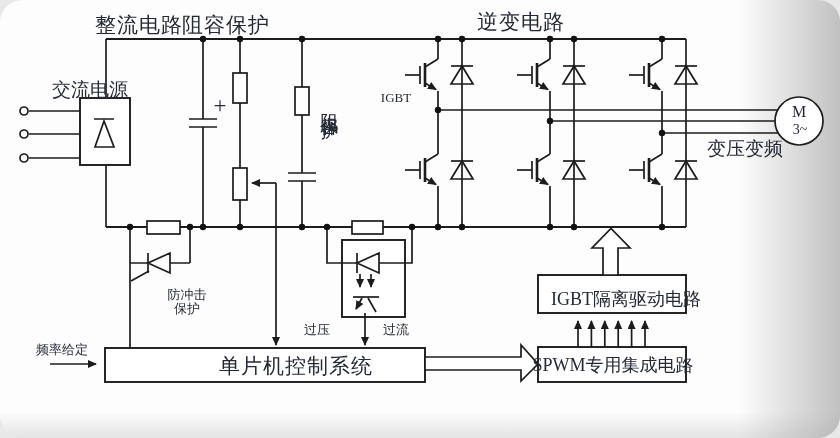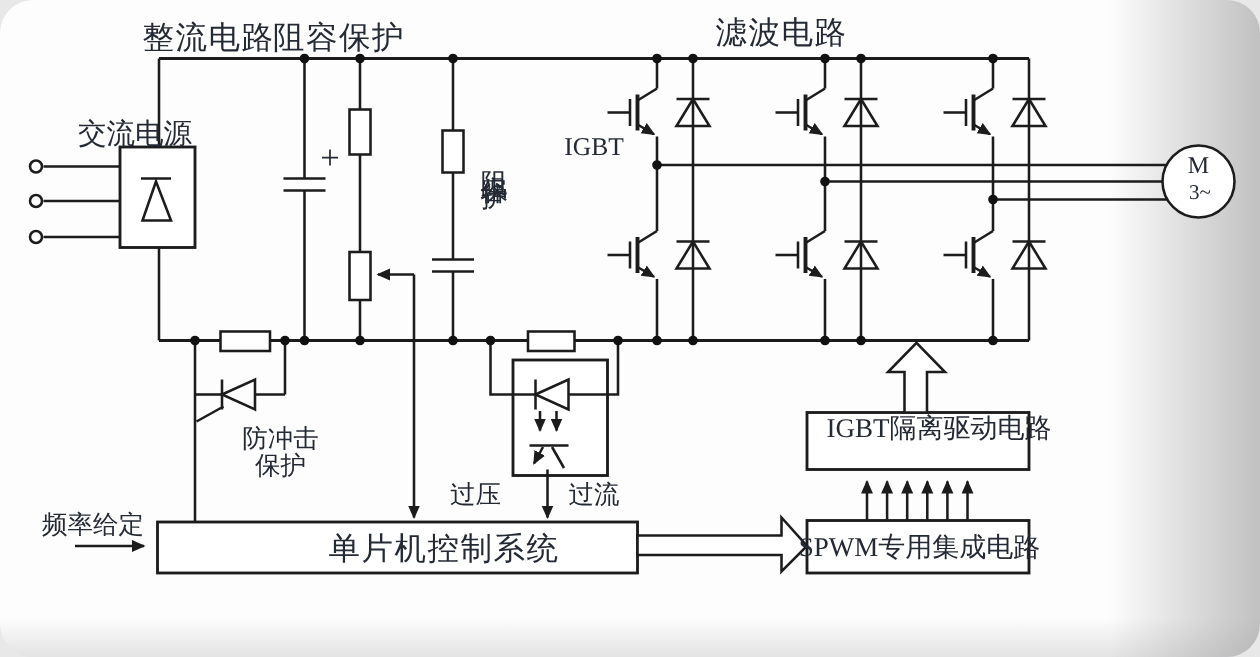--- a/index.html
+++ b/index.html
@@ -26,21 +26,21 @@
     position:absolute;
     transform:translate(-50%,-50%);
     white-space:pre-line;
     text-align:center;
     line-height:1.05;
     color:#242a35;
   }
   .f21{font-size:21px;letter-spacing:1px;}
   .f19{font-size:19px;}
   .f18{font-size:18px;}
-  .f17{font-size:17px;}
+  .f17{font-size:13px;}
   .vert{writing-mode:vertical-rl;letter-spacing:2px;}
   .cap{font-family:"Liberation Sans","DejaVu Sans",sans-serif;font-weight:bold;font-size:25px;color:#171717;letter-spacing:1px;}
   .plus{font-size:23px;font-weight:400;}
   .motorM{font-size:16px;}
   .motor3{font-size:14px;}
 </style>
 </head>
 <body>
 
 <div class="page">
@@ -185,29 +185,30 @@
 
     <path class="dot" d="
       M203,39 h0 M240,39 h0 M302,39 h0 M438,39 h0 M462,39 h0 M550,39 h0 M574,39 h0 M662,39 h0
       M130,227 h0 M190,227 h0 M203,227 h0 M240,227 h0 M302,227 h0 M327,227 h0 M412,227 h0
       M438,227 h0 M462,227 h0 M550,227 h0 M574,227 h0 M662,227 h0
       M438,110 h0 M550,121 h0 M662,133 h0"></path>
   </svg>
 
   <div class="lbl f21" style="left:139px;top:25px;">整流电路</div>
   <div class="lbl f21" style="left:226px;top:25px;">阻容保护</div>
-  <div class="lbl f21" style="left:521px;top:22px;">滤波电路</div>
+  <div class="lbl f21" style="left:521px;top:22px;">逆变电路</div>
   <div class="lbl f19" style="left:50px;top:90px;margin-left:40px;">交流电源</div>
   <div class="lbl f18 vert" style="left:329px;top:104px;">阻容保护</div>
   <div class="lbl f17" style="left:396px;top:98px;">IGBT</div>
   <div class="lbl plus" style="left:220px;top:106px;">+</div>
   <div class="lbl motorM" style="left:799px;top:112px;">M</div>
   <div class="lbl motor3" style="left:800px;top:130px;">3~</div>
+  <div class="lbl f19" style="left:745px;top:149px;">变压变频</div>
   <div class="lbl f17" style="left:187px;top:302px;">防冲击
 保护</div>
   <div class="lbl f17" style="left:62px;top:350px;">频率给定</div>
   <div class="lbl f17" style="left:317px;top:330px;">过压</div>
   <div class="lbl f17" style="left:396px;top:330px;">过流</div>
   <div class="lbl f21" style="left:296px;top:366px;">单片机控制系统</div>
-  <div class="lbl f18" style="left:612px;top:286px;padding-left:28px;">IGBT隔离驱动电路</div>
+  <div class="lbl f18" style="left:612px;top:299px;padding-left:28px;">IGBT隔离驱动电路</div>
   <div class="lbl f18" style="left:613px;top:365px;">SPWM专用集成电路</div>
 
 </div>
 
 </body></html>

